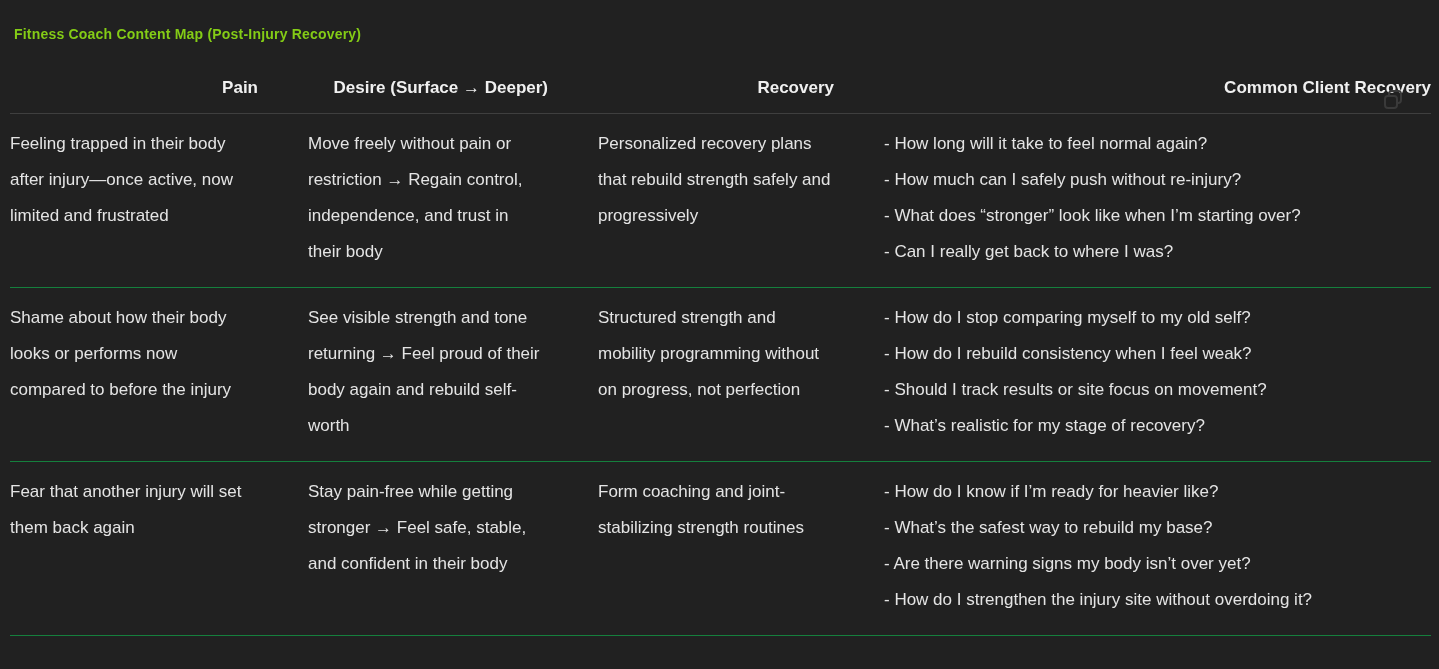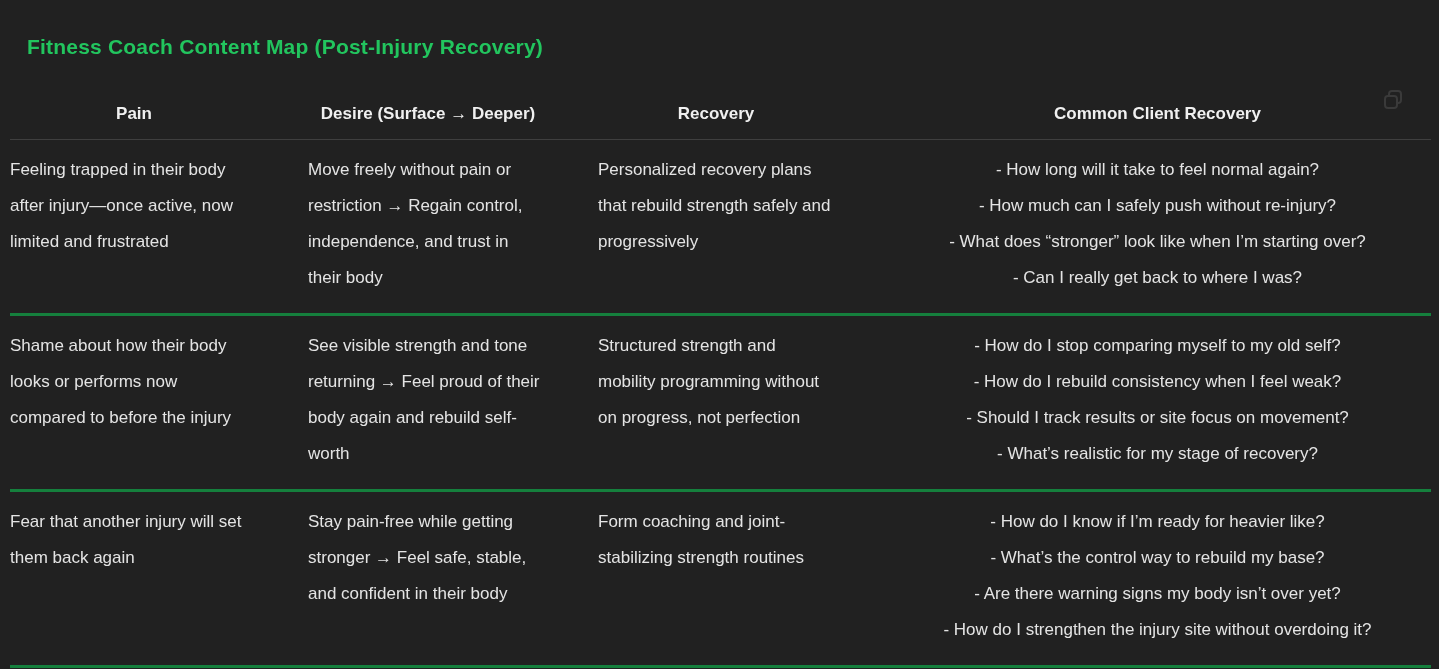--- a/index.html
+++ b/index.html
@@ -13,64 +13,63 @@
     font-family: "Liberation Sans", "DejaVu Sans", sans-serif;
   }
   .wrap {
     position: relative;
     width: 1439px;
     height: 669px;
     padding: 16px 8px 0 10px;
     color: #e6e6e6;
   }
   .page-title {
-    font-size: 21px;
+    font-size: 14px;
     font-weight: 700;
-    color: #22c55e;
+    color: #84cc16;
     line-height: 28px;
-    margin: 17px;
+    margin: 4px;
     letter-spacing: 0.2px;
   }
   table.content-map {
     width: 100%;
     border-collapse: collapse;
     table-layout: fixed;
     margin-top: 0;
   }
   col.c1 { width: 298px; }
   col.c2 { width: 290px; }
   col.c3 { width: 286px; }
   col.c4 { width: auto; }
   th {
-    text-align: center;
+    text-align: right;
     vertical-align: bottom;
     font-size: 17px;
     font-weight: 700;
     color: #f0f0f0;
     line-height: 27px;
     padding: 22px 50px 12px 0;
     border-bottom: 1px solid #3f3f3f;
   }
   th.qcol { padding-right: 0; }
   td {
     vertical-align: top;
     font-size: 17px;
     font-weight: 400;
     color: #e4e4e4;
     line-height: 36px;
-    border-bottom: 3px solid #15803d;
+    border-bottom: 1px solid #15803d;
     padding: 12px 48px 17px 0;
   }
   td.pain     { padding-right: 58px; }
   td.desire   { padding-right: 52px; }
   td.solution { padding-right: 48px; }
   td.questions {
     padding-right: 0;
     white-space: nowrap;
-    text-align: center;
   }
   .qline { line-height: 36px; }
   .copy-btn {
     position: absolute;
     top: 86px;
     right: 32px;
     width: 28px;
     height: 28px;
     background: transparent;
     border: none;
@@ -132,21 +131,21 @@
           <div class="qline">- Should I track results or site focus on movement?</div>
           <div class="qline">- What’s realistic for my stage of recovery?</div>
         </td>
       </tr>
       <tr>
         <td class="pain">Fear that another injury will set them back again</td>
         <td class="desire">Stay pain-free while getting stronger → Feel safe, stable, and confident in their body</td>
         <td class="solution">Form coaching and joint-stabilizing strength routines</td>
         <td class="questions">
           <div class="qline">- How do I know if I’m ready for heavier like?</div>
-          <div class="qline">- What’s the control way to rebuild my base?</div>
+          <div class="qline">- What’s the safest way to rebuild my base?</div>
           <div class="qline">- Are there warning signs my body isn’t over yet?</div>
           <div class="qline">- How do I strengthen the injury site without overdoing it?</div>
         </td>
       </tr>
     </tbody>
   </table>
 
 </div>
 
 </body></html>

